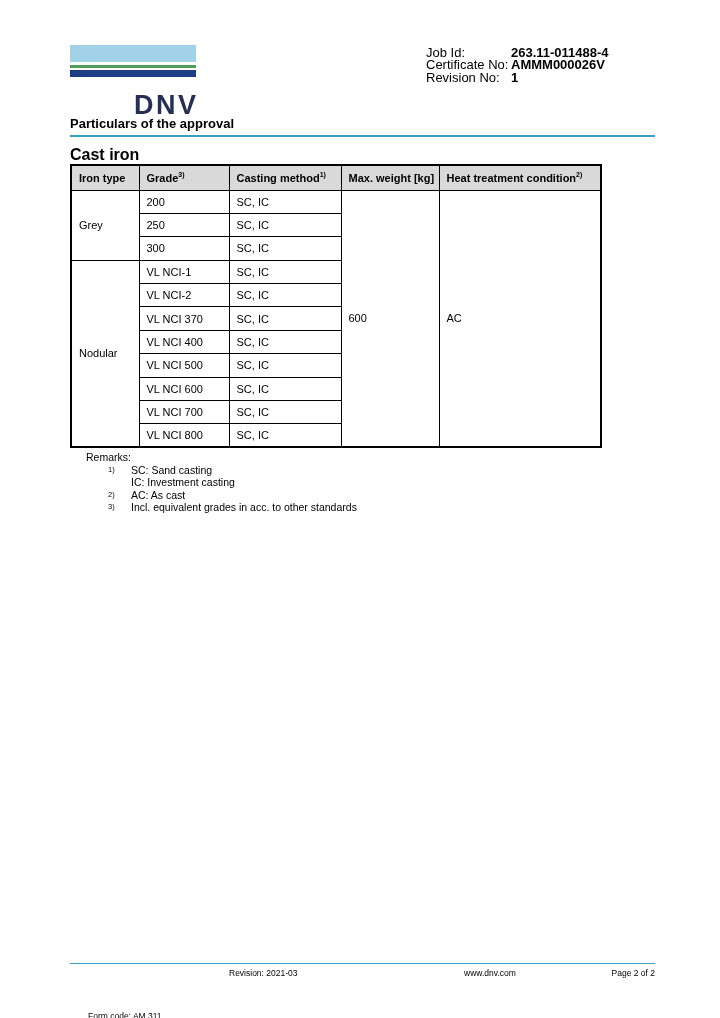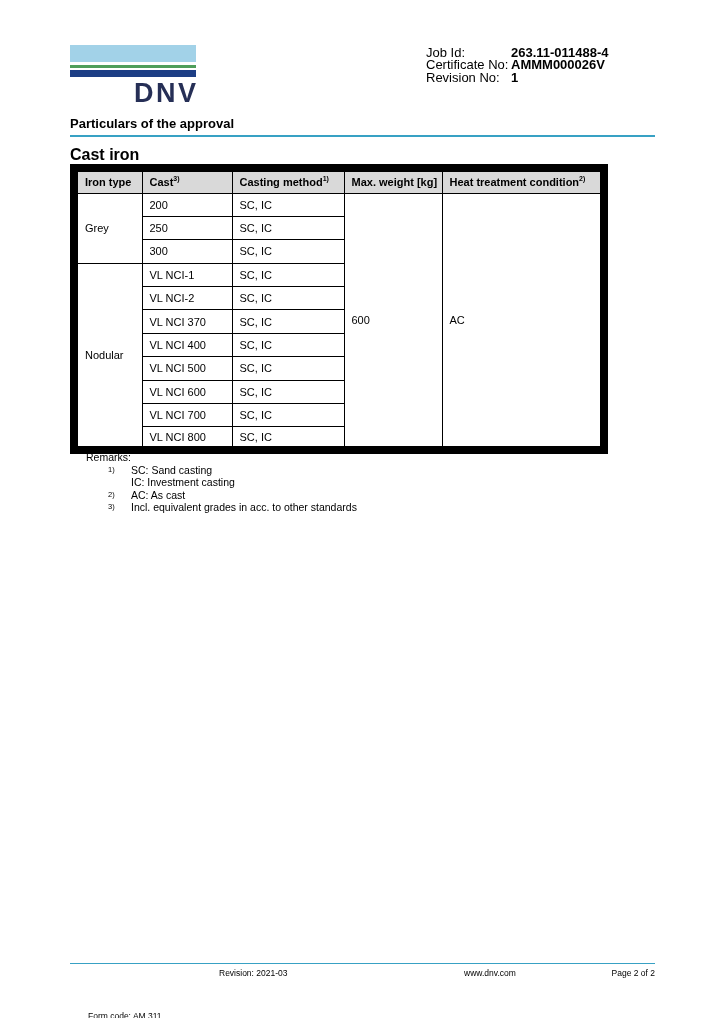--- a/index.html
+++ b/index.html
@@ -15,39 +15,39 @@
   .page{
     position:relative;width:720px;height:1018px;background:#ffffff;
     font-family:"Liberation Sans",sans-serif;color:var(--text);overflow:hidden;
   }
   
   .logo{position:absolute;left:70px;top:45px;width:126px;}
   .logo-stripe-1{height:17px;background:var(--logo-light-blue);}
   .logo-stripe-2{height:3px;background:var(--logo-green);margin-top:3px;}
   .logo-stripe-3{height:7px;background:var(--logo-navy);margin-top:2px;}
   .logo-text{
-    margin-top:4px;font-size:27px;line-height:24px;font-weight:bold;
+    margin-top:16px;font-size:27px;line-height:24px;font-weight:bold;
     letter-spacing:2.5px;margin-right:-2.5px;color:var(--logo-text);text-align:right;
   }
   
   .meta{position:absolute;left:426px;top:47px;font-size:13px;line-height:12.4px;}
   .meta-row{display:flex;}
   .meta-label{width:85px;}
   .meta-value{font-weight:bold;}
   
   .title{
     position:absolute;left:70px;top:116px;width:585px;font-size:13px;font-weight:bold;
     padding-bottom:4px;border-bottom:2px solid var(--accent-teal);
   }
   .section-heading{position:absolute;left:70px;top:146px;font-size:16px;font-weight:bold;}
   
   .cast-table{
     position:absolute;left:70px;top:164px;width:530px;
     border-collapse:collapse;table-layout:fixed;font-size:11px;
-    border:8px solid #000000;
+    border:2px solid #000000;
     padding-left:24px;
   }
   .cast-table th,.cast-table td{
     border:1px solid #000;padding:0 2px 0 7px;text-align:left;vertical-align:middle;
     overflow:hidden;white-space:nowrap;
   }
   .cast-table thead tr{height:25px;}
   .cast-table tbody tr{height:23.4px;}
   .cast-table th{background:var(--table-header-bg);font-weight:bold;}
   .cast-table sup{font-size:7px;line-height:0;}
@@ -56,21 +56,21 @@
   .remark-row{display:flex;align-items:flex-start;}
   .remark-sup{width:23px;margin-left:22px;font-size:7.5px;line-height:12.5px;flex:none;}
   .remark-lines span{display:block;}
   
   .footer{
     position:absolute;left:70px;top:963px;width:585px;height:16px;
     border-top:1.5px solid var(--accent-teal);font-size:8.5px;
   }
   .footer span{position:absolute;top:4px;}
   .f-form{left:18px;margin-top:43px;}
-  .f-rev{left:149px;}
+  .f-rev{left:159px;}
   .f-web{left:394px;}
   .f-page{right:0;}
 </style>
 </head>
 <body>
 
 <div class="page">
 
   <div class="logo">
     <div class="logo-stripe-1"></div>
@@ -101,21 +101,21 @@
     <colgroup>
       <col style="width:68px">
         <col style="width:90px">
         <col style="width:112px">
       <col style="width:98px">
         <col style="width:162px">
     </colgroup>
     <thead>
       <tr>
         <th><span>Iron type</span></th>
-        <th><span>Cast</span><sup>3)</sup></th>
+        <th><span>Grade</span><sup>3)</sup></th>
         <th><span>Casting method</span><sup>1)</sup></th>
         <th><span>Max. weight [kg]</span></th>
         <th><span>Heat treatment condition</span><sup>2)</sup></th>
       </tr>
     </thead>
     <tbody>
       <tr>
         <td rowspan="3">Grey</td>
         <td>200</td>
         <td>SC, IC</td>

